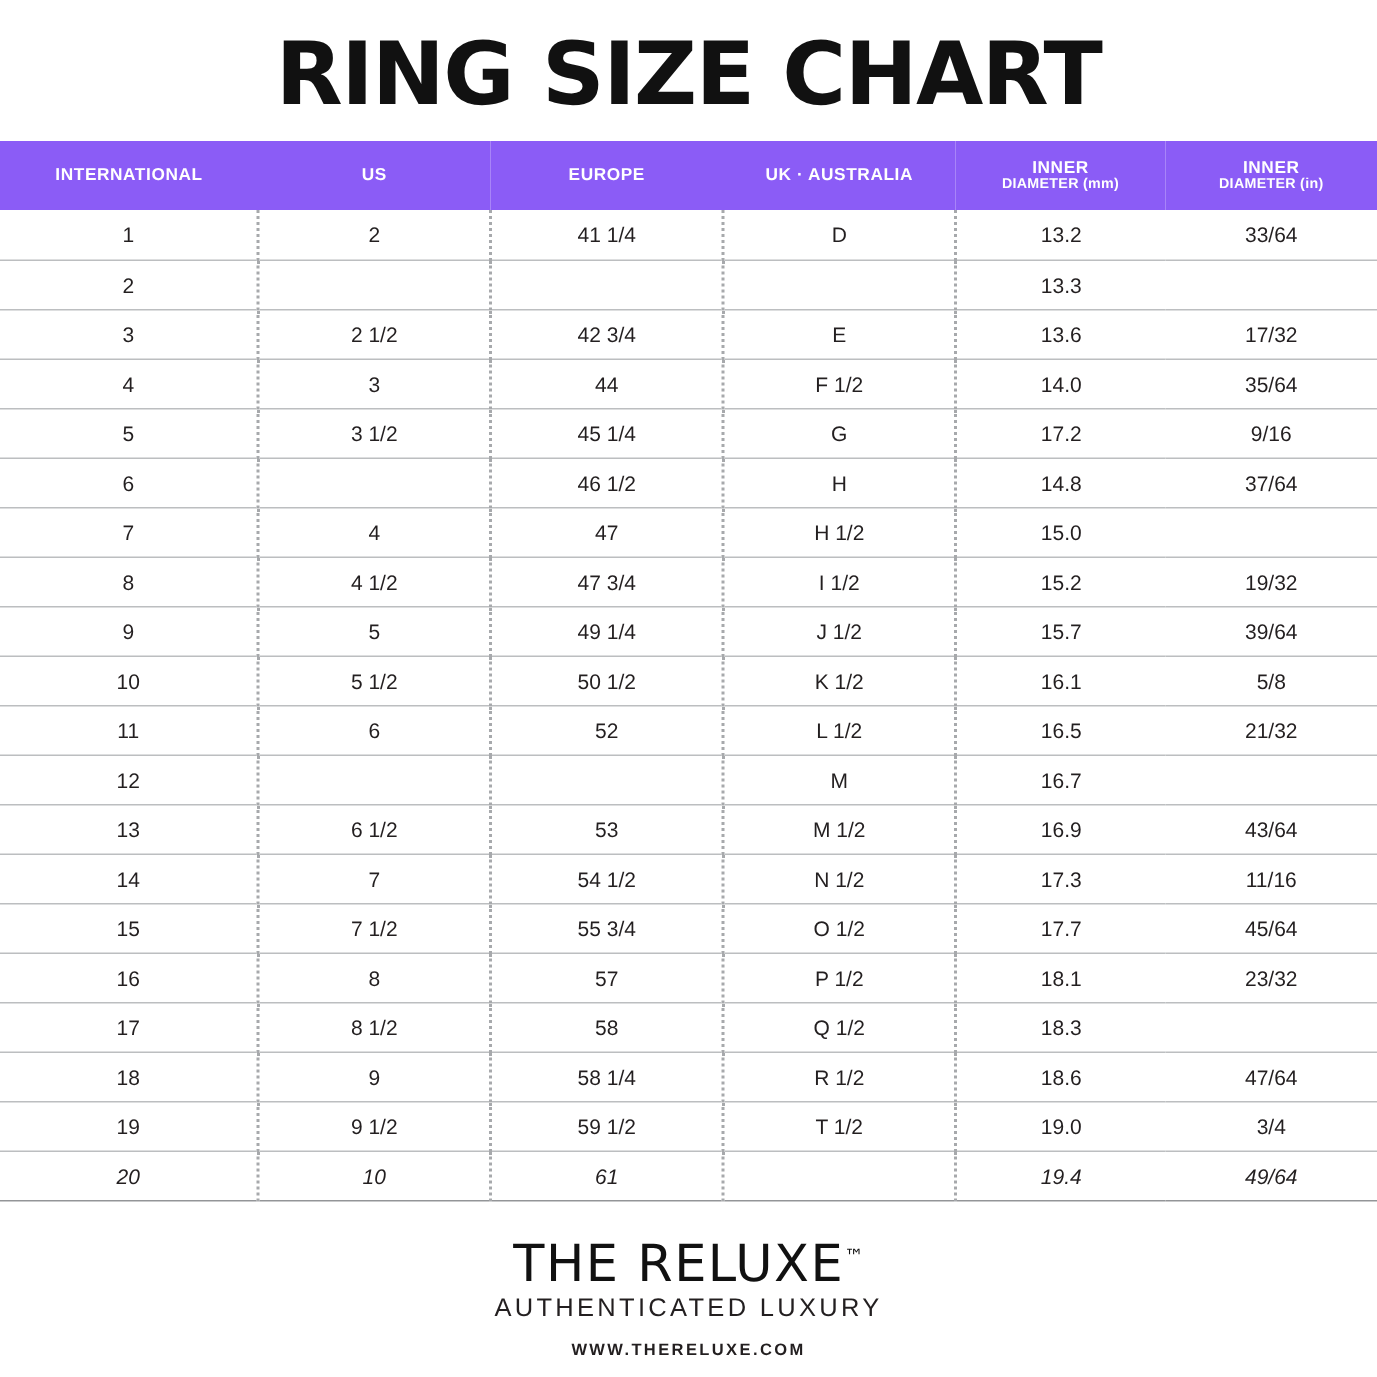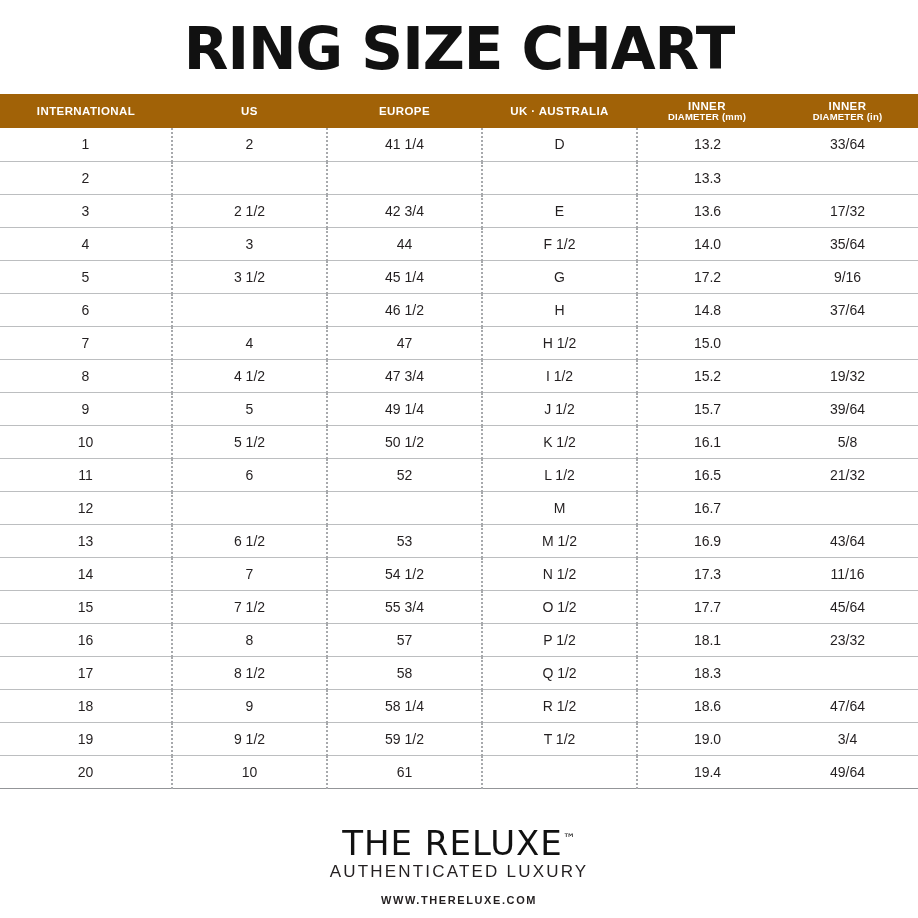--- a/index.html
+++ b/index.html
@@ -28,46 +28,46 @@
     padding-top: 20px;
     padding-bottom: 16px;
     color: #111111;
   }
   table {
     width: 918px;
     border-collapse: collapse;
     table-layout: fixed;
   }
   thead th {
-    background: #a16207;
+    background: #8b5cf6;
     color: #ffffff;
     font-size: 11.5px;
     font-weight: bold;
     letter-spacing: 0.4px;
     text-align: center;
-    height: 34px;
+    height: 46px;
     padding: 2px 2px;
     vertical-align: middle;
     line-height: 1.05;
   }
   thead th .sub {
     font-size: 9.5px;
     font-weight: bold;
     display: block;
     letter-spacing: 0.2px;
   }
   tbody td {
     height: 33px;
     text-align: center;
     font-size: 14px;
     color: #231f20;
     border-bottom: 1px solid #bcbec0;
     vertical-align: middle;
   }
-  tbody tr:last-child td { border-bottom: 1px solid #939598; }
+  tbody tr:last-child td { border-bottom: 1px solid #939598; font-style: italic; }
   
   tbody td.dotsep {
     border-right: 2px dotted #a7a9ac;
   }
   .footer {
     margin-top: auto;
     text-align: center;
     padding-bottom: 12px;
   }
   .brand {

